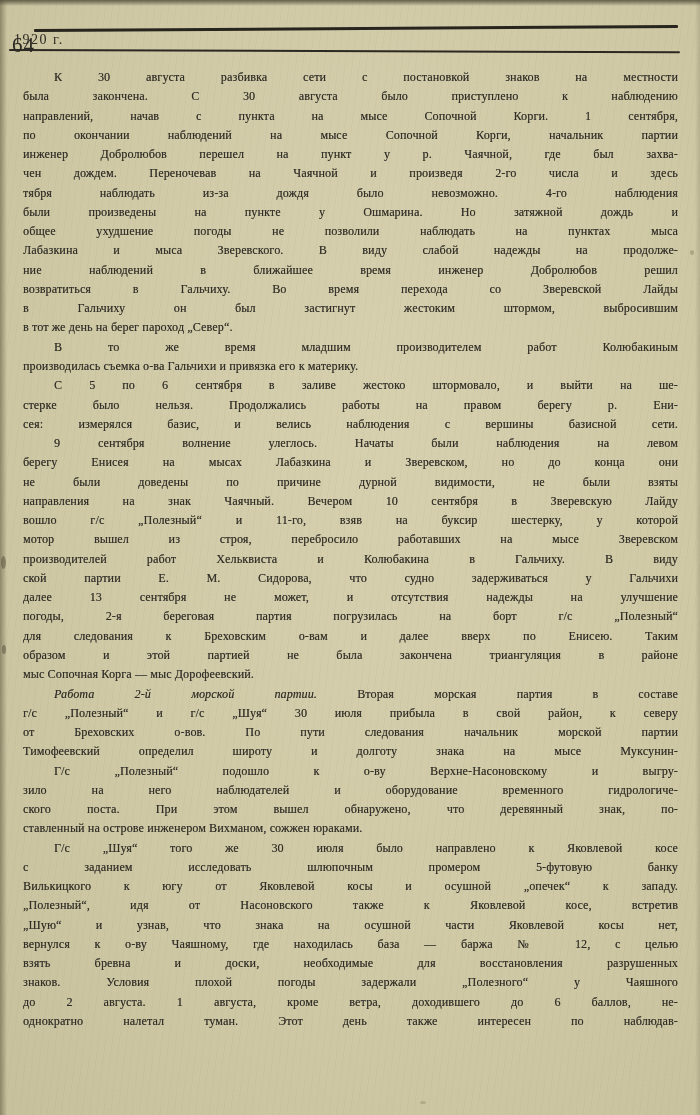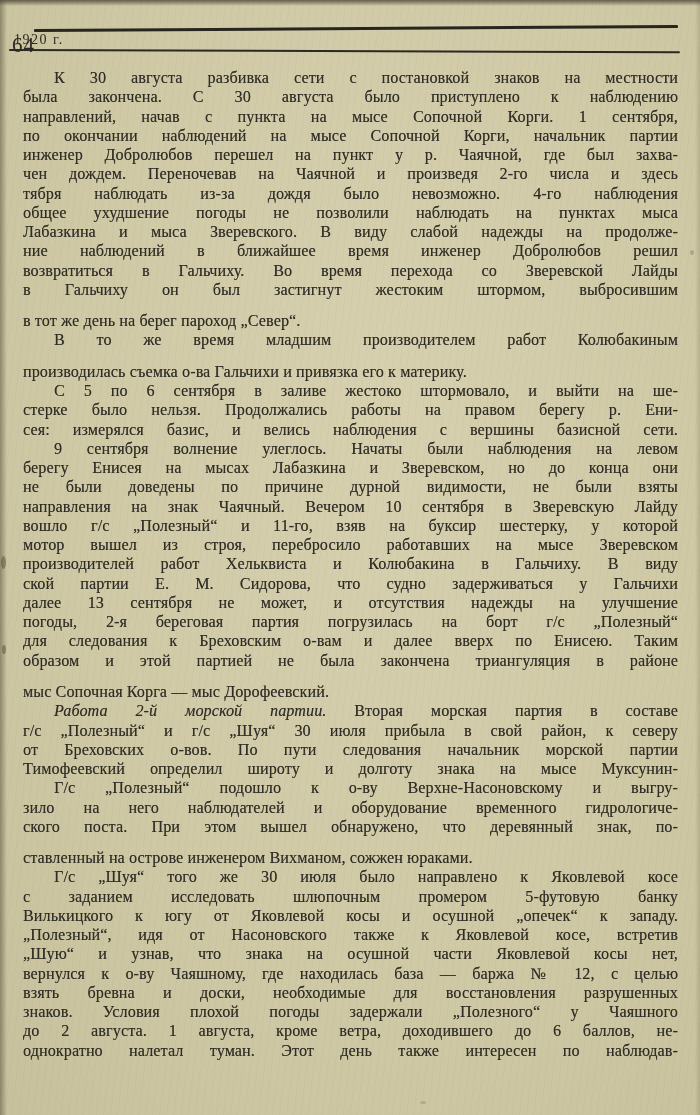--- a/index.html
+++ b/index.html
@@ -50,34 +50,34 @@
     font-size: 21px; color: #2c2a24; letter-spacing: 1px;
   }
   .year {
     position: absolute; left: 14px; right: 0; top: 32px;
     text-align: left;
     font-size: 14px; color: #2c2a24; letter-spacing: 1.5px;
   }
 
   .body-text {
     position: absolute; left: 23px; top: 68px; width: 655px;
-    font-size: 16px;
+    font-size: 12px;
     color: #2f2d26;
     letter-spacing: 0.15px;
     text-shadow: 0.25px 0.25px 0 rgba(47,45,38,0.55);
   }
   .para { margin: 0; }
   .line {
     height: 19.27px; line-height: 19.27px;
     text-align: justify;
     text-align-last: justify;
     overflow: visible;
   }
   .line.first { padding-left: 31px; }
-  .line.plast { text-align-last: left; margin-top: 12px; }
+  .line.plast { text-align-last: left; }
   .line i { }
 </style>
 </head>
 <body>
 
 <div class="page">
   <div class="grain"></div>
   <div class="edge-top"></div>
   <div class="edge-left"></div>
   <div class="edge-right"></div>
@@ -96,20 +96,21 @@
   <main class="body-text">
 
     <div class="para">
       <div class="line first">К 30 августа разбивка сети с постановкой знаков на местности</div>
       <div class="line">была закончена. С 30 августа было приступлено к наблюдению</div>
       <div class="line">направлений, начав с пункта на мысе Сопочной Корги. 1 сентября,</div>
       <div class="line">по окончании наблюдений на мысе Сопочной Корги, начальник партии</div>
       <div class="line">инженер Добролюбов перешел на пункт у р. Чаячной, где был захва-</div>
       <div class="line">чен дождем. Переночевав на Чаячной и произведя 2-го числа и здесь</div>
       <div class="line">тября наблюдать из-за дождя было невозможно. 4-го наблюдения</div>
+      <div class="line">были произведены на пункте у Ошмарина. Но затяжной дождь и</div>
       <div class="line">общее ухудшение погоды не позволили наблюдать на пунктах мыса</div>
       <div class="line">Лабазкина и мыса Зверевского. В виду слабой надежды на продолже-</div>
       <div class="line">ние наблюдений в ближайшее время инженер Добролюбов решил</div>
       <div class="line">возвратиться в Гальчиху. Во время перехода со Зверевской Лайды</div>
       <div class="line">в Гальчиху он был застигнут жестоким штормом, выбросившим</div>
       <div class="line plast">в тот же день на берег пароход „Север“.</div>
     </div>
 
     <div class="para">
       <div class="line first">В то же время младшим производителем работ Колюбакиным</div>

